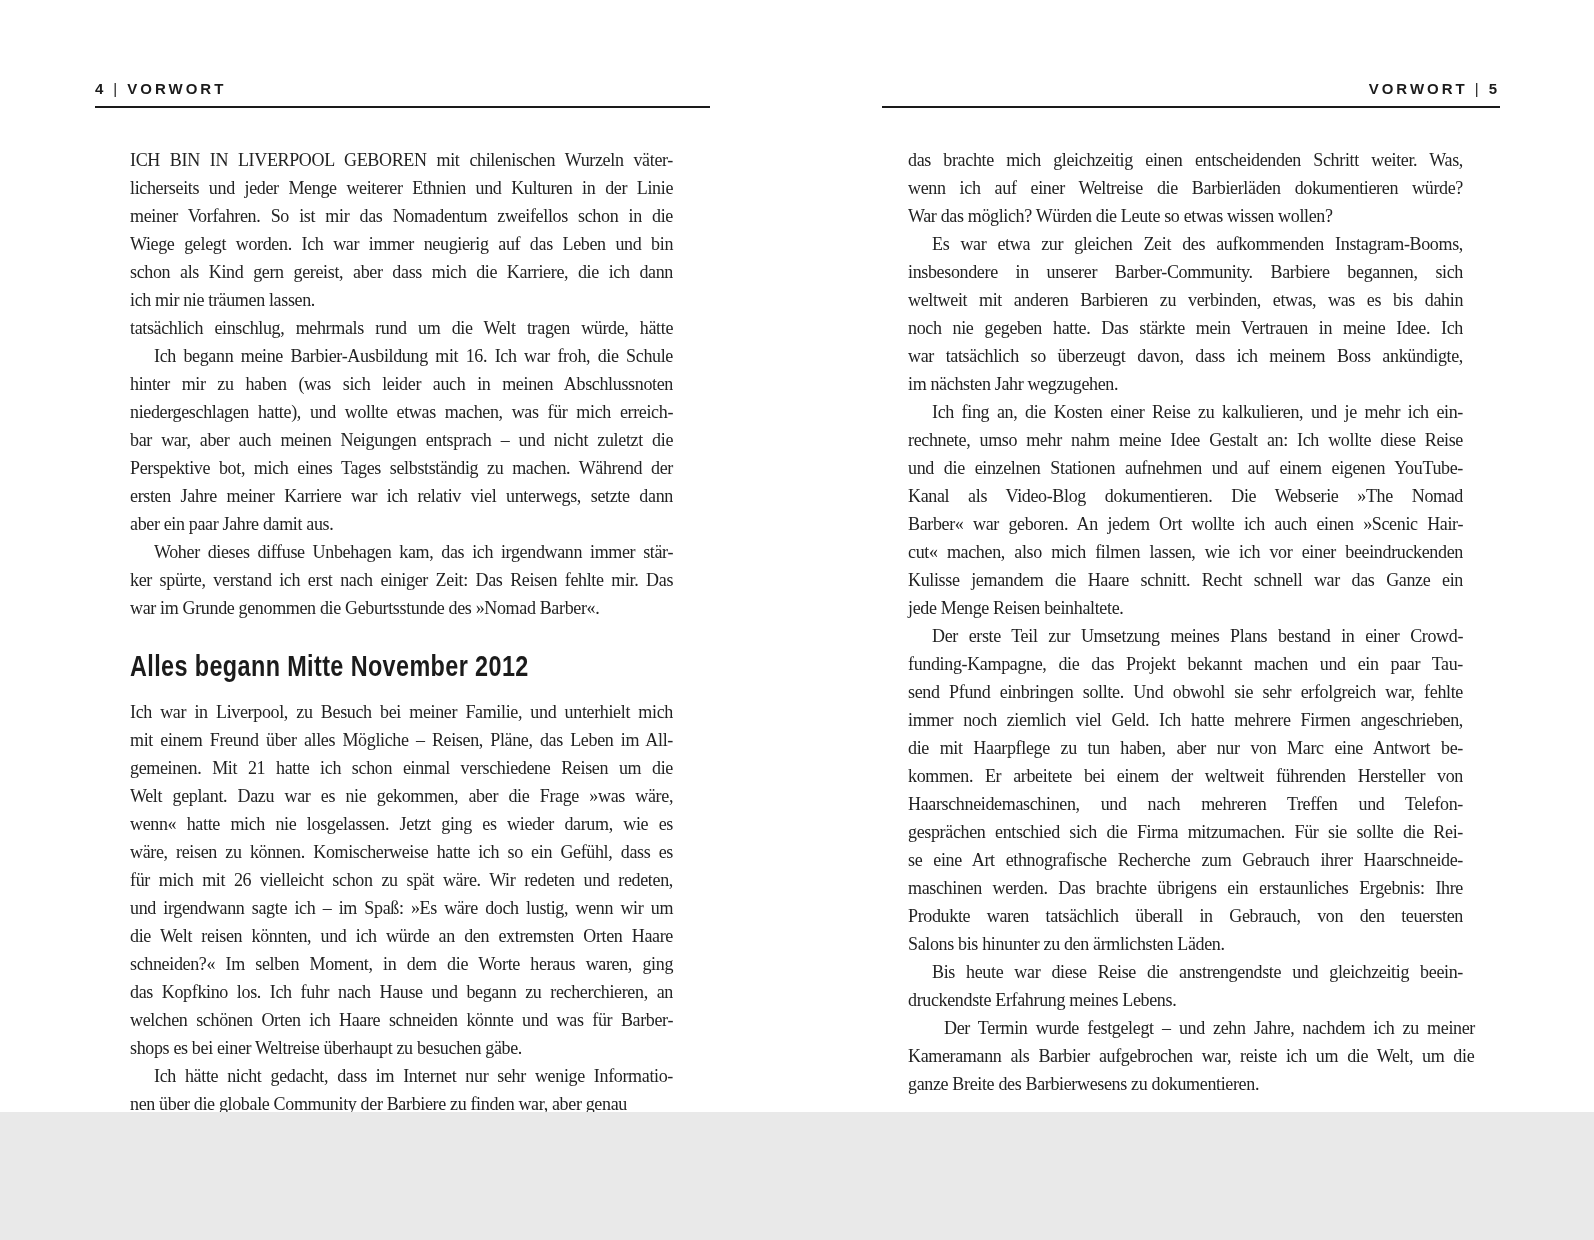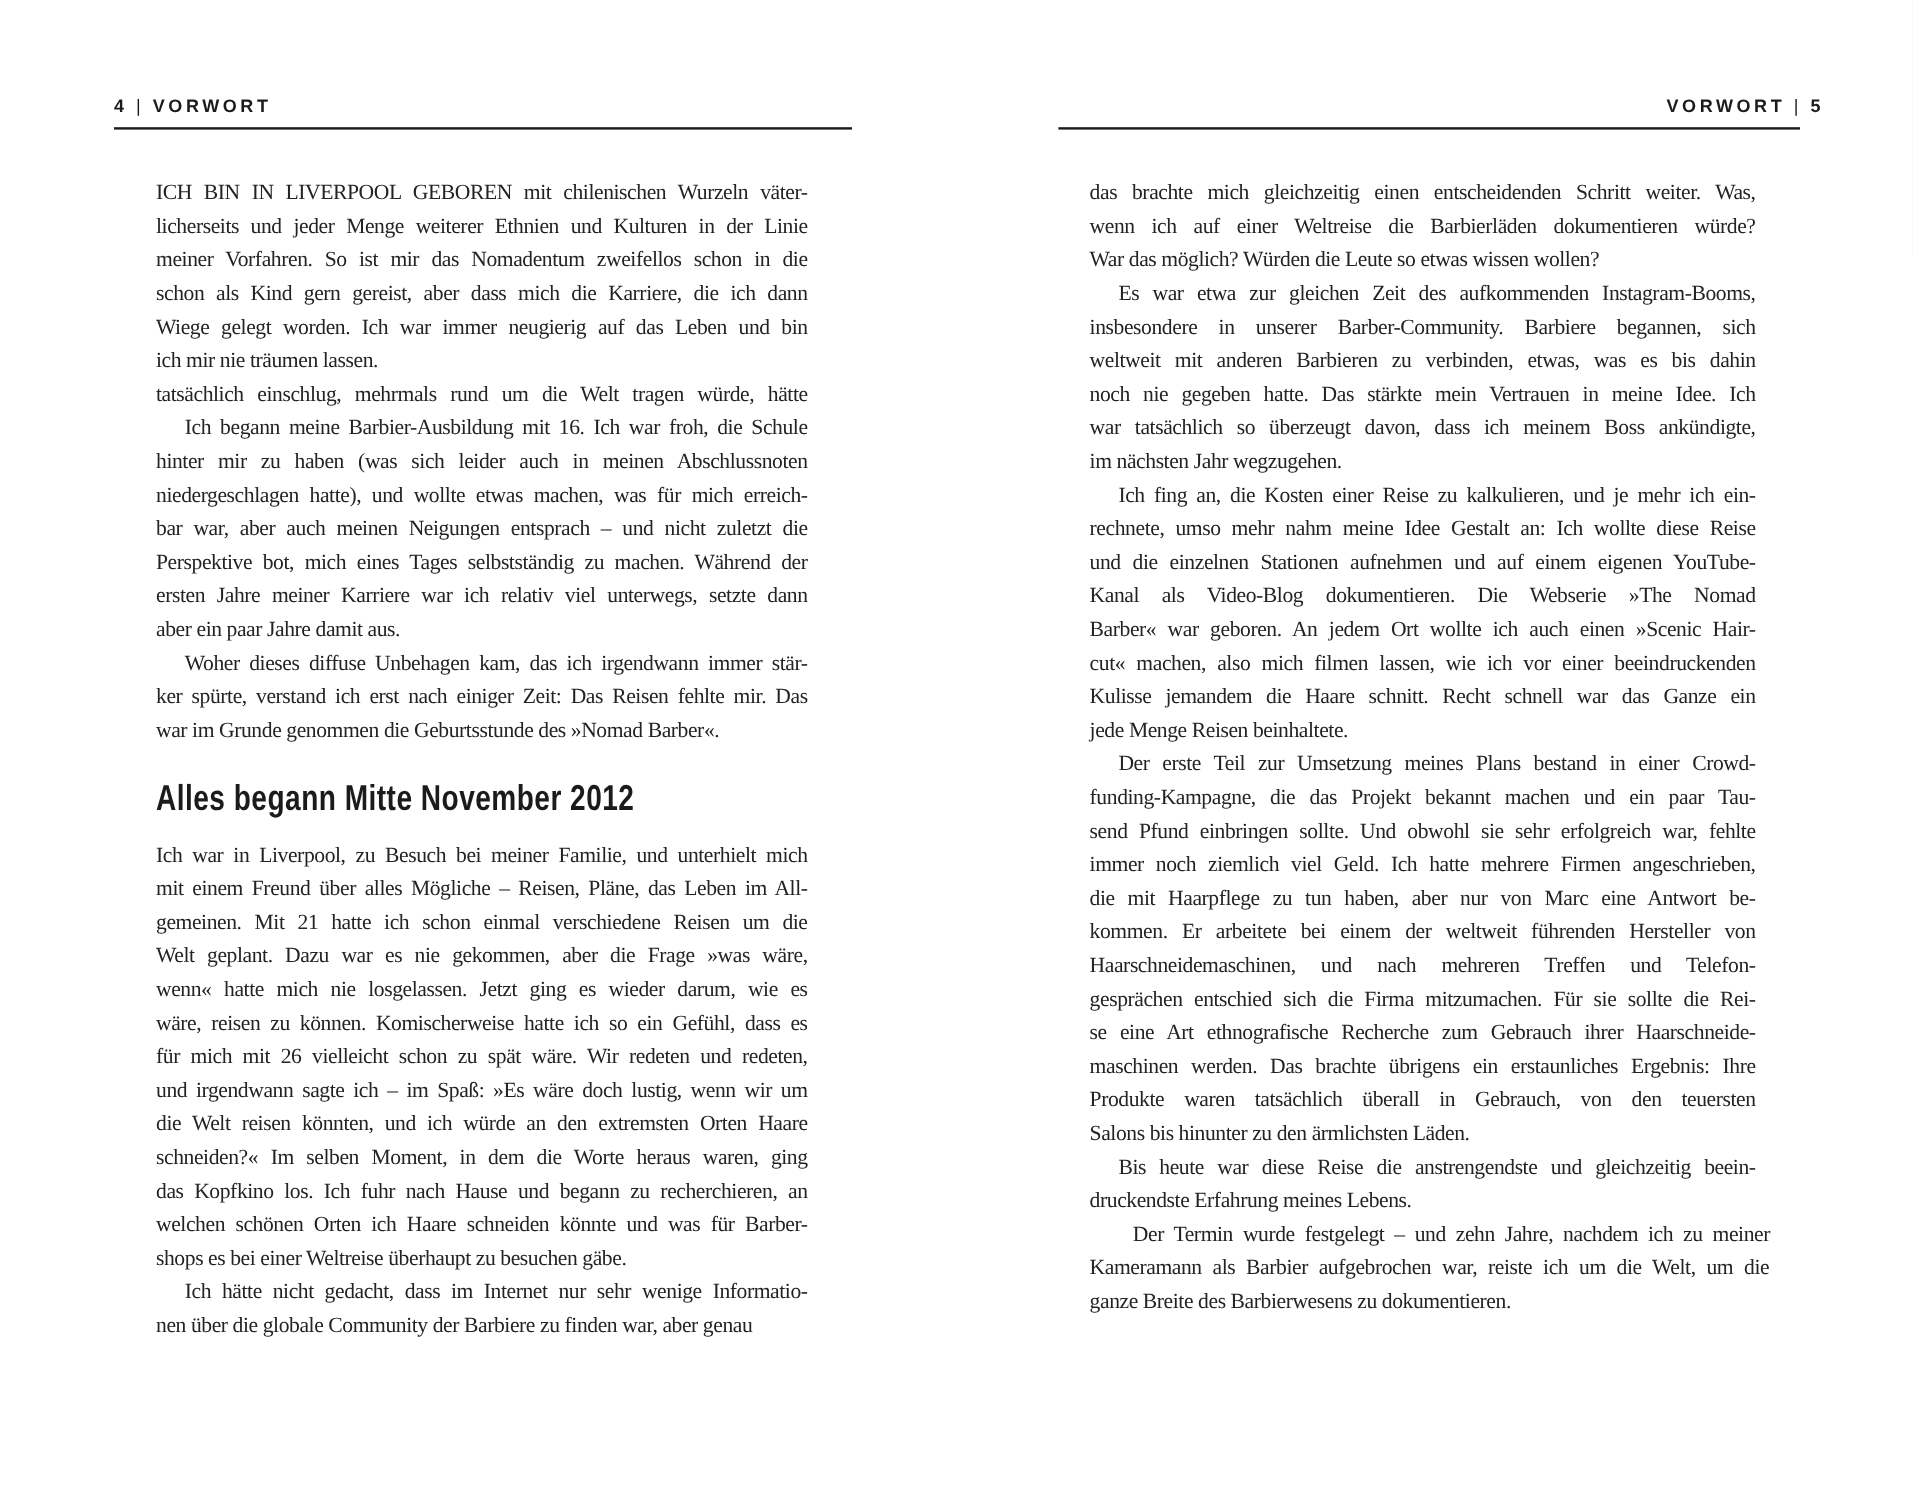--- a/index.html
+++ b/index.html
@@ -4,38 +4,38 @@
 <style>
   :root{
     --c-text:#232323;
     --c-heading:#1b1b1b;
     --c-rule:#1a1a1a;
     --c-bg:#ffffff;
   }
   html,body{margin:0;padding:0;background:#e9e9e9;}
   .spread{
     position:relative;
-    width:1594px;height:1240px;
+    width:1594px;height:1112px;
     background:var(--c-bg);
     margin:0 auto;
     overflow:hidden;
     font-family:"Liberation Serif","DejaVu Serif",serif;
     color:var(--c-text);
   }
   
   .runhead{
     position:absolute;top:80px;height:22px;
     font-family:"Liberation Sans","DejaVu Sans",sans-serif;
     font-weight:700;font-size:15px;letter-spacing:3px;
     color:var(--c-heading);
     white-space:nowrap;
   }
   .runhead .sep{margin:0 7px;font-weight:400;}
   .runhead-left{left:95px;}
-  .runhead-right{left:902px;width:618px;text-align:right;}
+  .runhead-right{left:882px;width:618px;text-align:right;}
   .rule{
     position:absolute;top:106px;height:2px;
     background:var(--c-rule);
   }
   .rule-left{left:95px;width:615px;}
   .rule-right{left:882px;width:618px;}
   
   .column{
     position:absolute;top:146px;
     font-size:18px;letter-spacing:-0.35px;
@@ -77,22 +77,22 @@
     <span>VORWORT</span><span class="sep">|</span><span>5</span>
   </div>
   <div class="rule rule-right"></div>
 
   <div class="column column-left">
     <div>
         <div class="para">
           <div class="pline"><span style="word-spacing: 5.77px;">ICH BIN IN LIVERPOOL GEBOREN mit chilenischen Wurzeln väter-</span></div>
           <div class="pline"><span style="word-spacing: 5.57px;">licherseits und jeder Menge weiterer Ethnien und Kulturen in der Linie</span></div>
           <div class="pline"><span style="word-spacing: 6.07px; text-align: right;">meiner Vorfahren. So ist mir das Nomadentum zweifellos schon in die</span></div>
+          <div class="pline"><span style="word-spacing: 5.55px;">Wiege gelegt worden. Ich war immer neugierig auf das Leben und bin</span></div>
           <div class="pline"><span style="word-spacing: 5.64px;">schon als Kind gern gereist, aber dass mich die Karriere, die ich dann</span></div>
-          <div class="pline"><span style="word-spacing: 5.55px;">Wiege gelegt worden. Ich war immer neugierig auf das Leben und bin</span></div>
           <div class="pline lastline"><span>ich mir nie träumen lassen.</span></div>
           <div class="pline"><span style="word-spacing: 7.14px;">tatsächlich einschlug, mehrmals rund um die Welt tragen würde, hätte</span></div>
         </div>
         <div class="para">
           <div class="pline indent"><span style="word-spacing: 3.33px;">Ich begann meine Barbier-Ausbildung mit 16. Ich war froh, die Schule</span></div>
           <div class="pline"><span style="word-spacing: 7.62px;">hinter mir zu haben (was sich leider auch in meinen Abschlussnoten</span></div>
           <div class="pline"><span style="word-spacing: 4.77px;">niedergeschlagen hatte), und wollte etwas machen, was für mich erreich-</span></div>
           <div class="pline"><span style="word-spacing: 5.1px;">bar war, aber auch meinen Neigungen entsprach – und nicht zuletzt die</span></div>
           <div class="pline"><span style="word-spacing: 4.67px;">Perspektive bot, mich eines Tages selbstständig zu machen. Während der</span></div>
           <div class="pline"><span style="word-spacing: 5.59px;">ersten Jahre meiner Karriere war ich relativ viel unterwegs, setzte dann</span></div>

